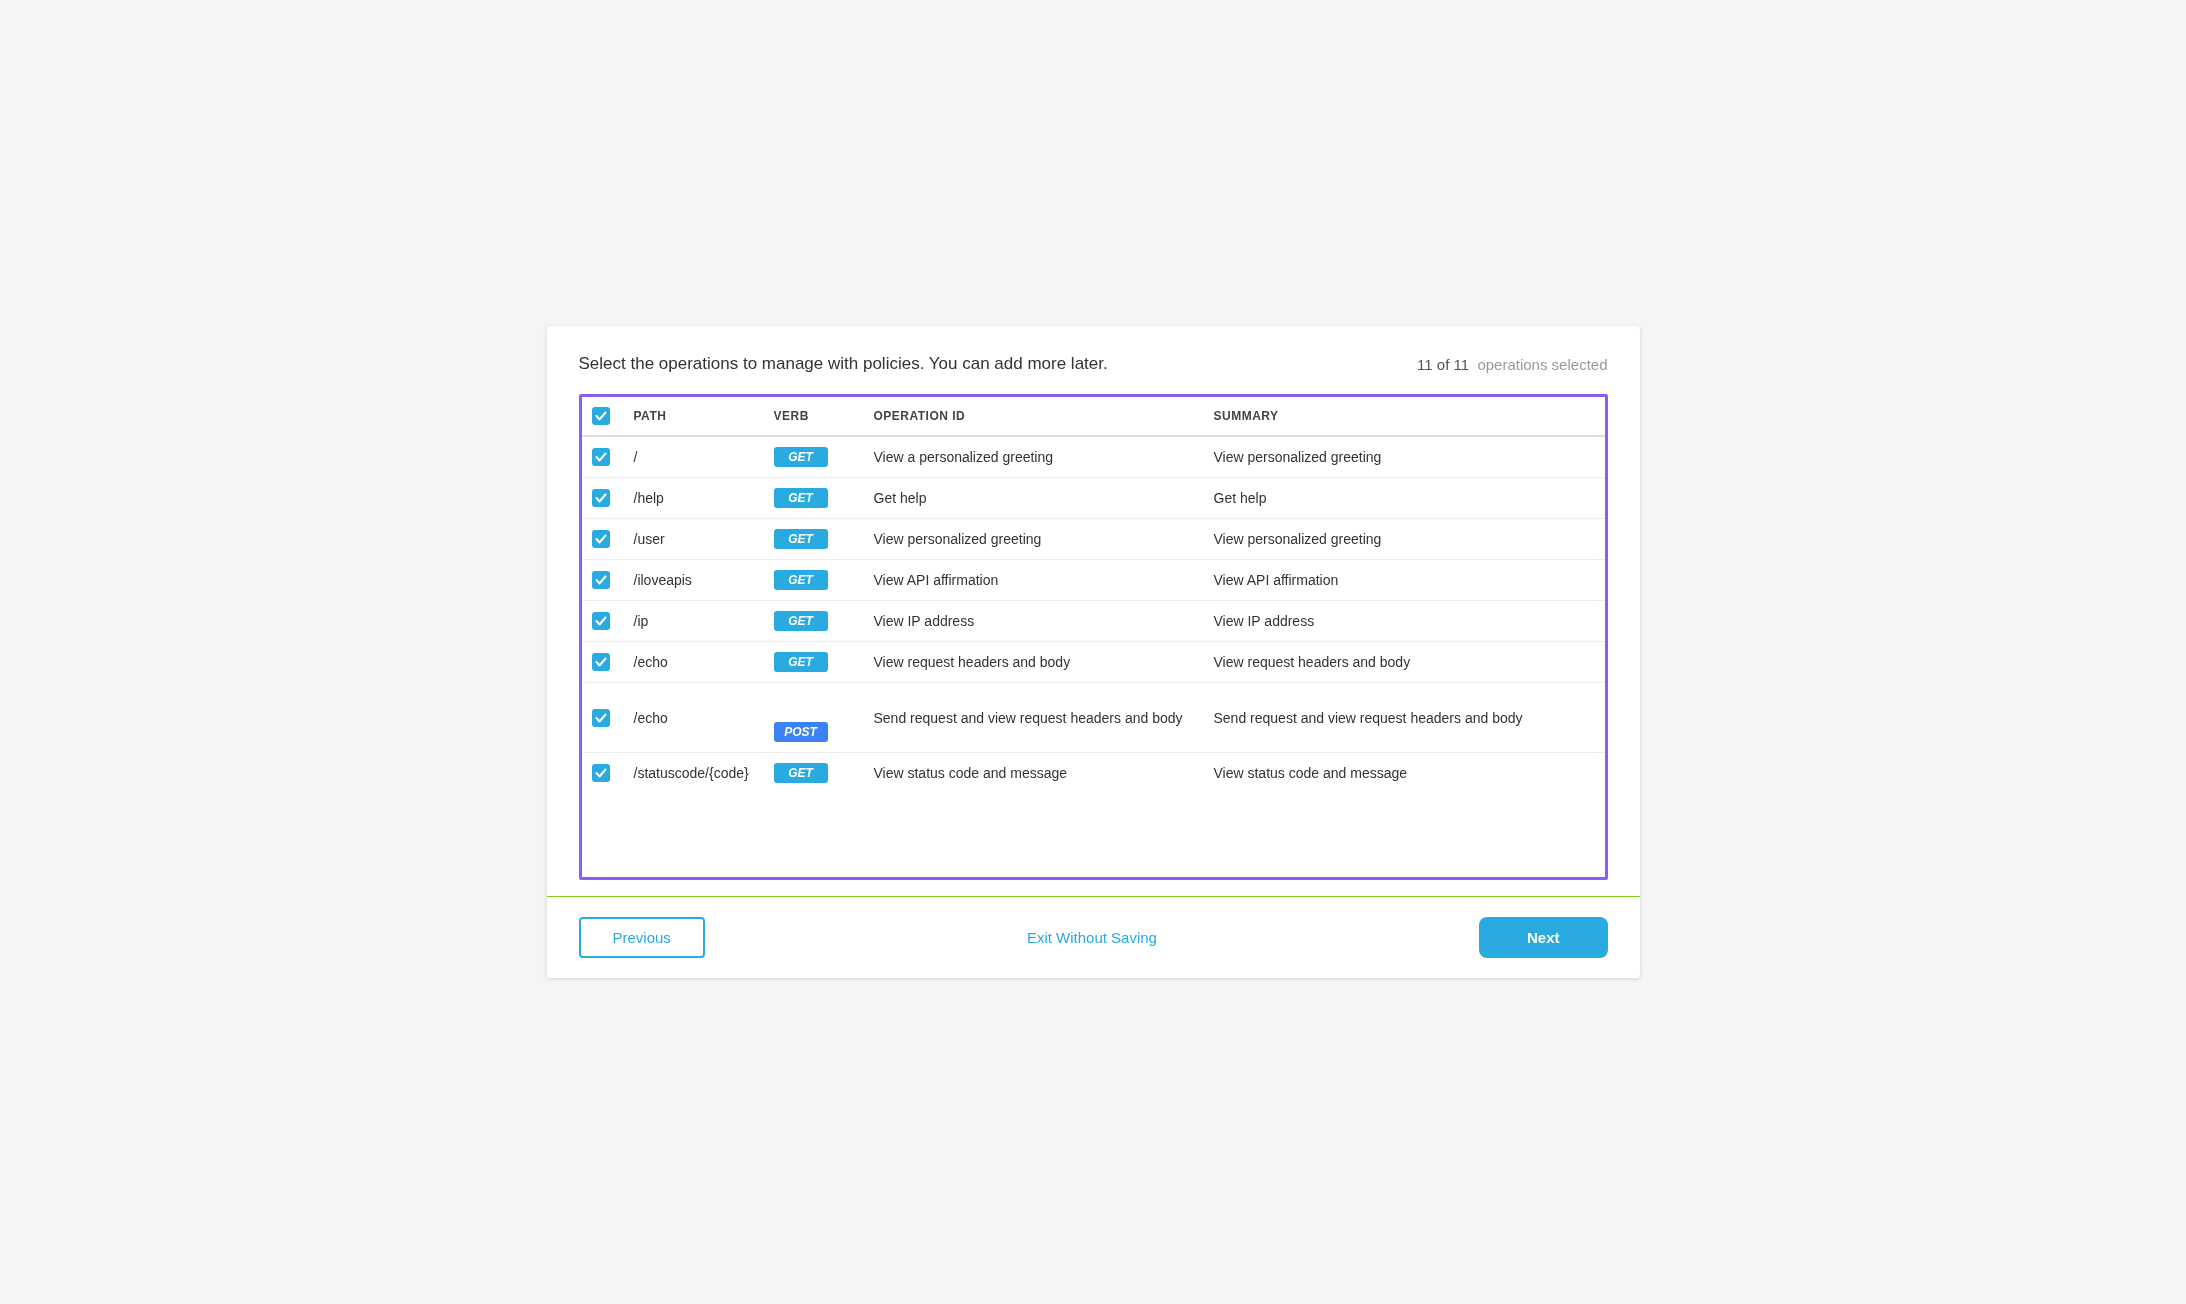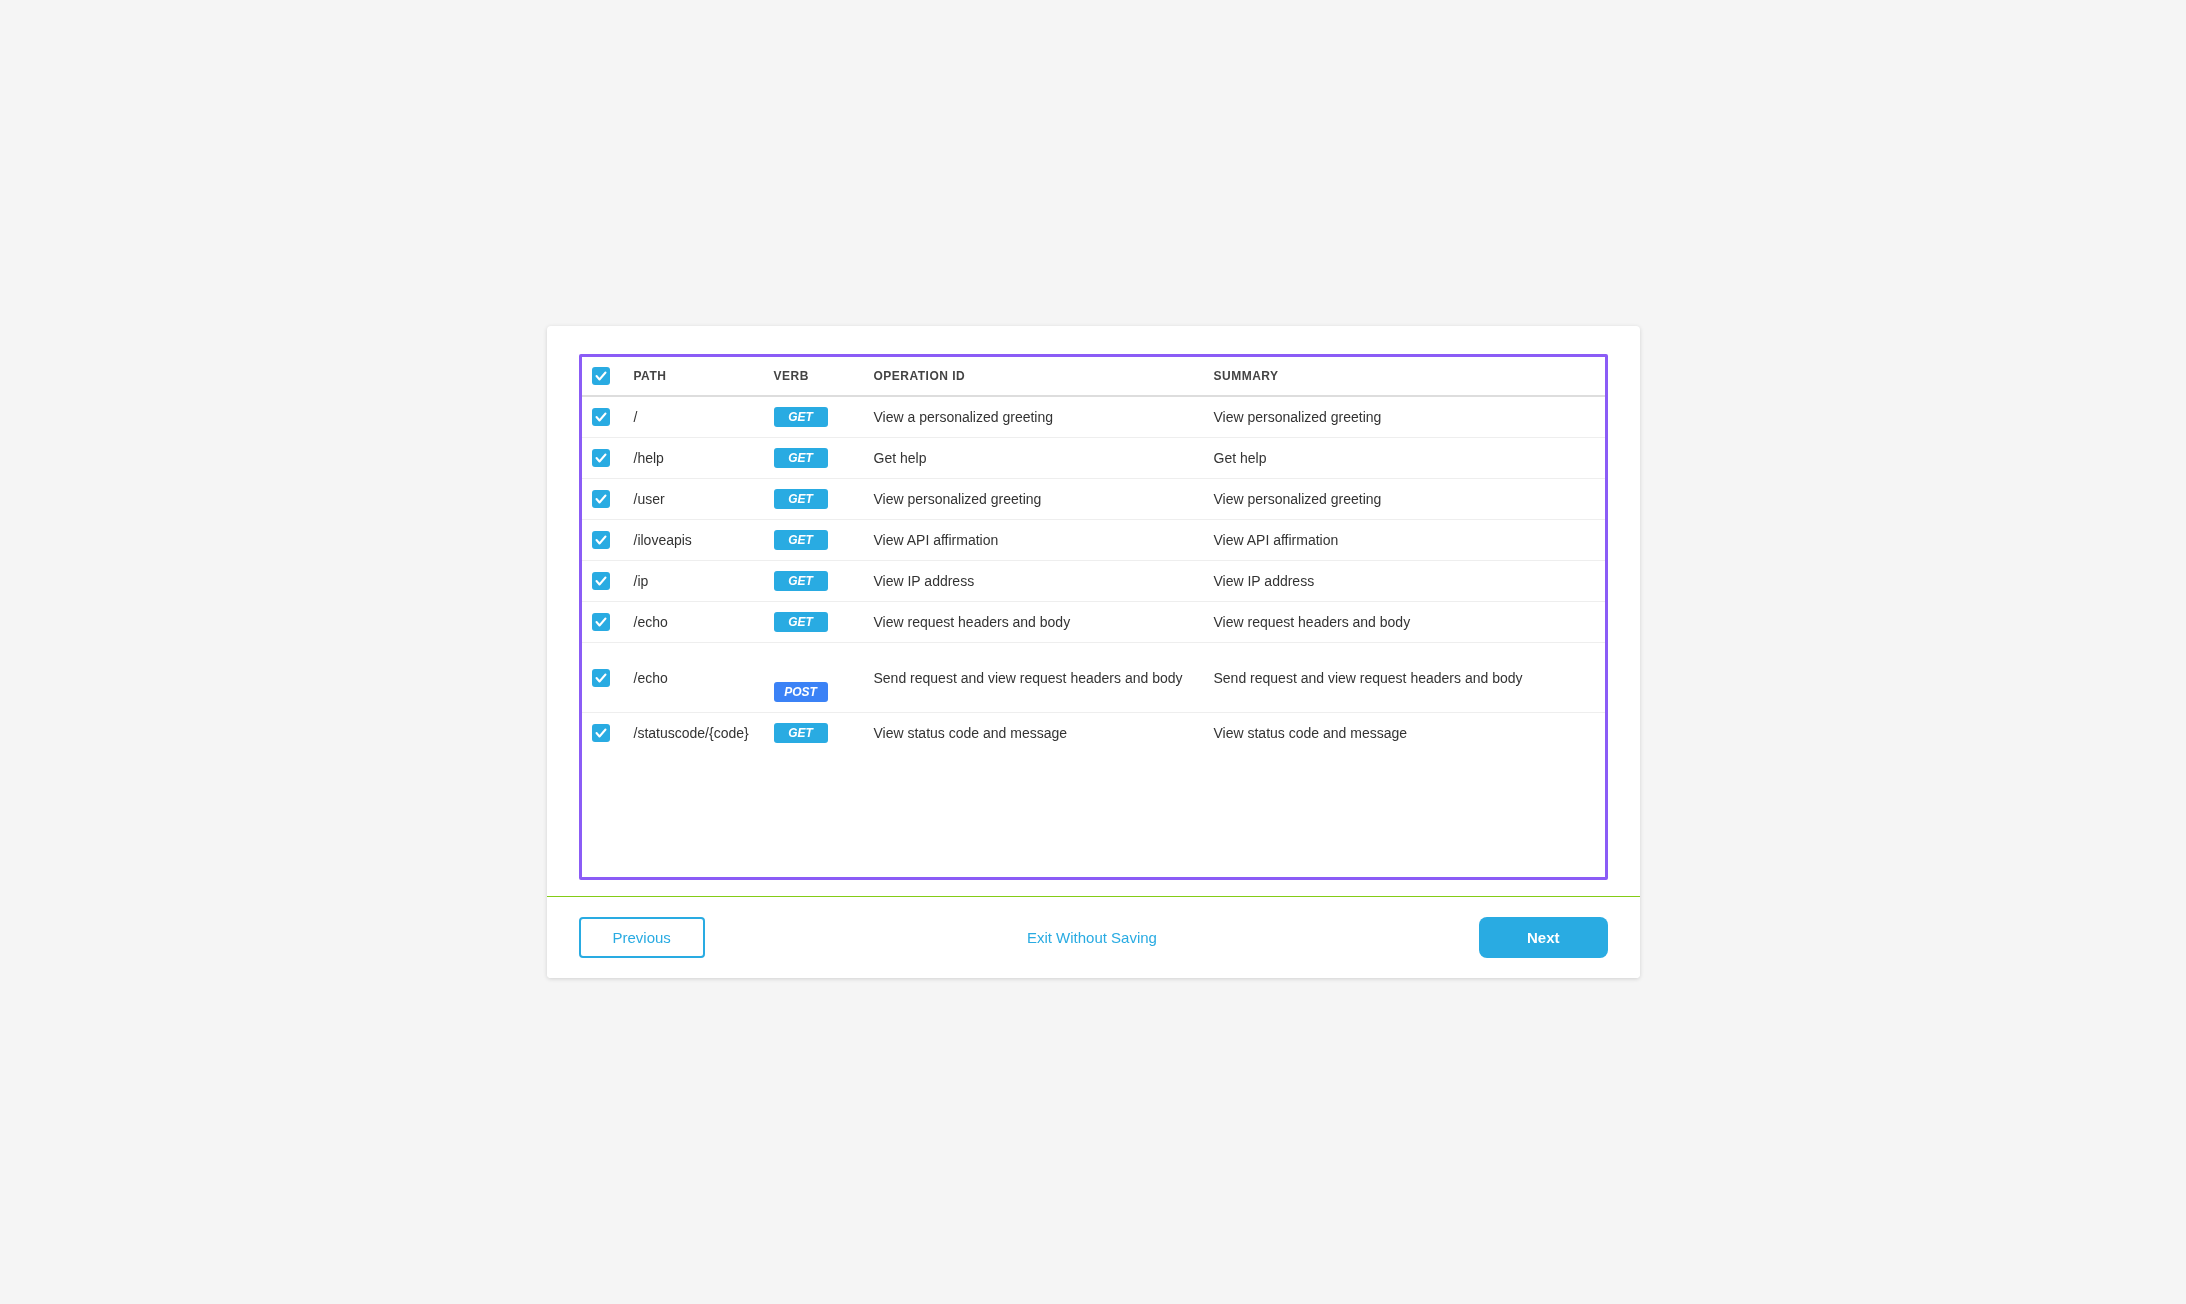--- a/index.html
+++ b/index.html
@@ -209,20 +209,27 @@
       cursor: pointer;
     }
   </style>
 </head>
 <body>
 
 <div class="wizard-container">
 
 
   <div class="main-content">
+    <div class="content-header">
+      <span class="content-title">Select the operations to manage with policies. You can add more later.</span>
+      <span class="ops-count">
+        <span class="num">11 of 11</span>
+        &nbsp;<span>operations selected</span>
+      </span>
+    </div>
 
     <div class="ops-table-wrapper">
       <table class="ops-table">
         <thead>
           <tr>
             <th class="th-check">
               <div class="cb-wrapper cb-header">
                 <div class="cb-box">
                   <svg viewBox="0 0 12 12" fill="none">
                     <polyline points="1.5,6 4.5,9.5 10.5,2.5" stroke="white" stroke-width="2" stroke-linecap="round" stroke-linejoin="round"></polyline>

